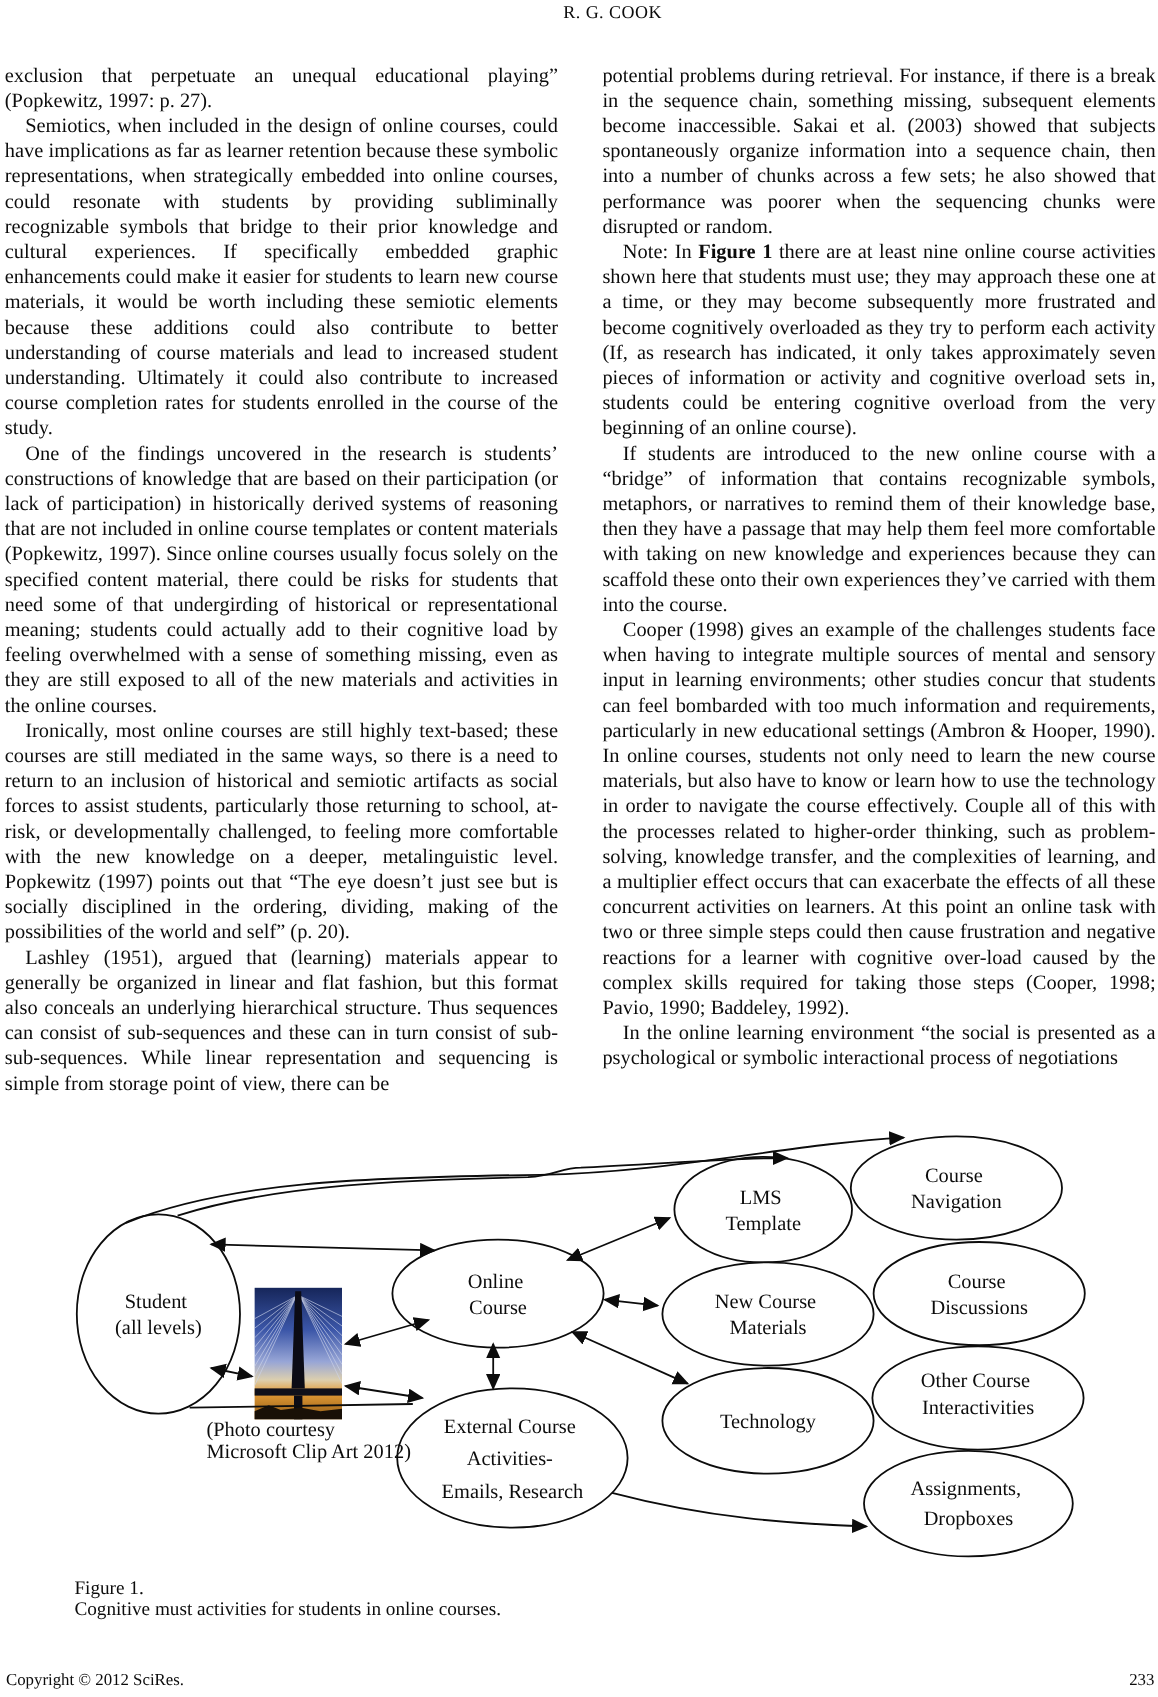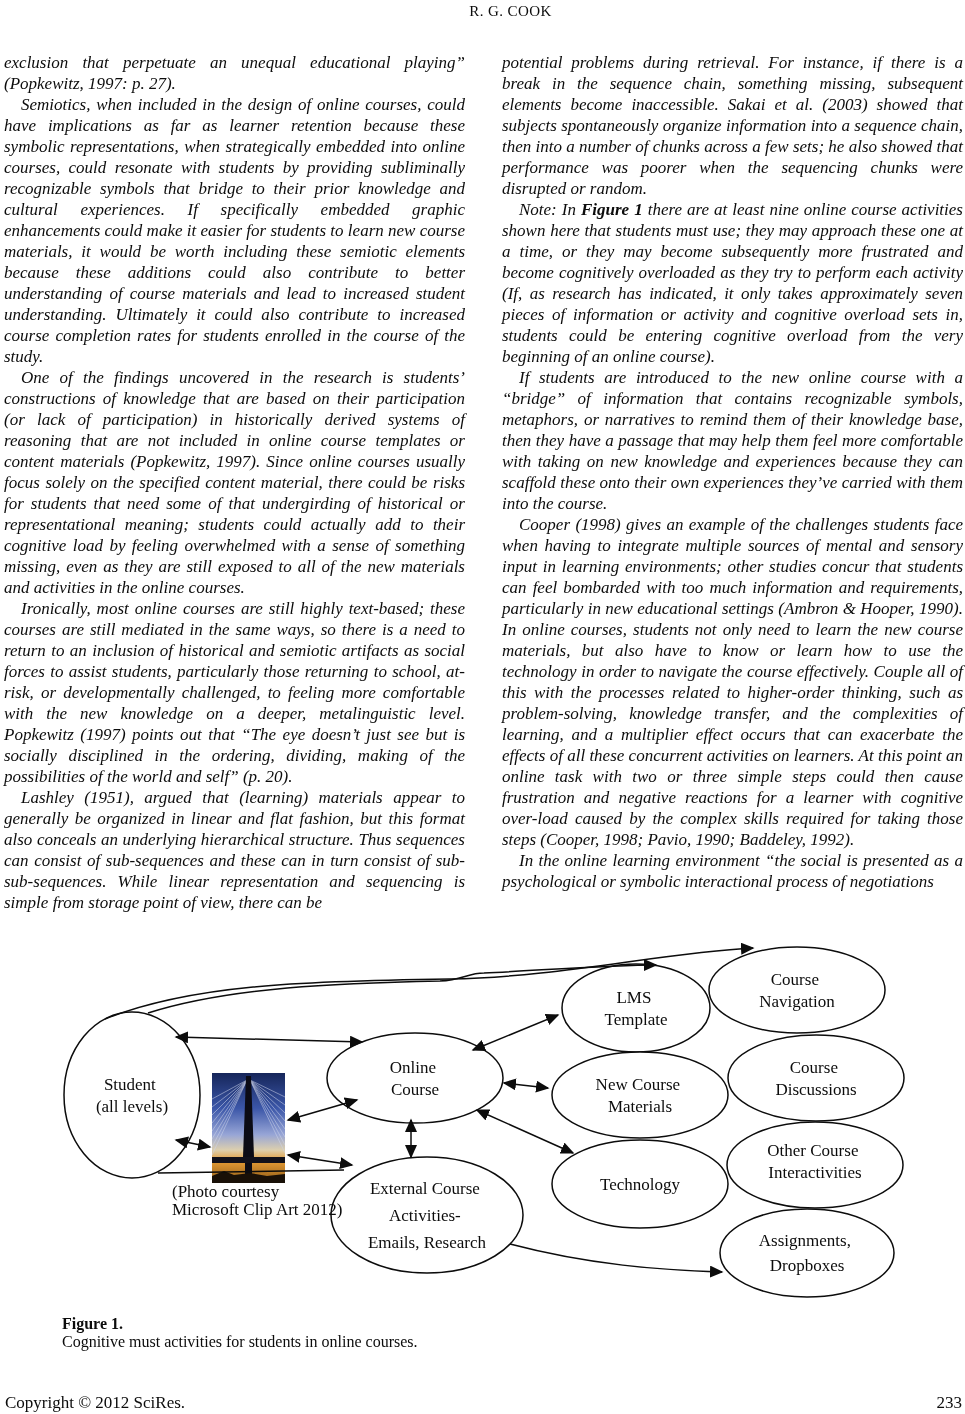--- a/index.html
+++ b/index.html
@@ -2,28 +2,28 @@
 <html><head>
 <meta charset="utf-8">
 <style>
   html,body{margin:0;padding:0;background:#fff;}
   .page{position:relative;width:965px;height:1414px;background:#fff;overflow:hidden;
         font-family:"Liberation Serif","DejaVu Serif",serif;color:#0c0c0c;}
   .running-head{position:absolute;top:3px;left:0;width:100%;text-align:center;
         font-size:15px;letter-spacing:0.4px;margin-left:28px;}
   .columns{position:absolute;top:52px;left:4px;width:959px;display:flex;gap:37px;}
   .col{width:461px;font-size:17px;line-height:21px;text-align:justify;}
-  .col p{margin:0;font-style:italic;}
+  .col p{margin:0;}
   .col p.ind{text-indent:17px;}
   .figwrap{position:absolute;top:935px;left:0;width:965px;height:380px;}
   svg text{font-family:"Liberation Serif","DejaVu Serif",serif;font-size:17px;fill:#0c0c0c;}
   .figcaption{position:absolute;top:1315px;left:62px;font-size:16px;line-height:18px;}
-  .figcaption .lbl{font-weight:bold;}
+  .figcaption .lbl{font-weight:normal;}
   .footer{position:absolute;top:1393px;left:5px;right:3px;display:flex;
-        justify-content:space-between;font-size:17px;}
+        justify-content:space-between;font-size:14px;}
 </style>
 </head>
 <body>
 
 <div class="page">
 
   <div class="running-head">R. G. COOK</div>
 
   <div class="columns">
     <div class="col">

